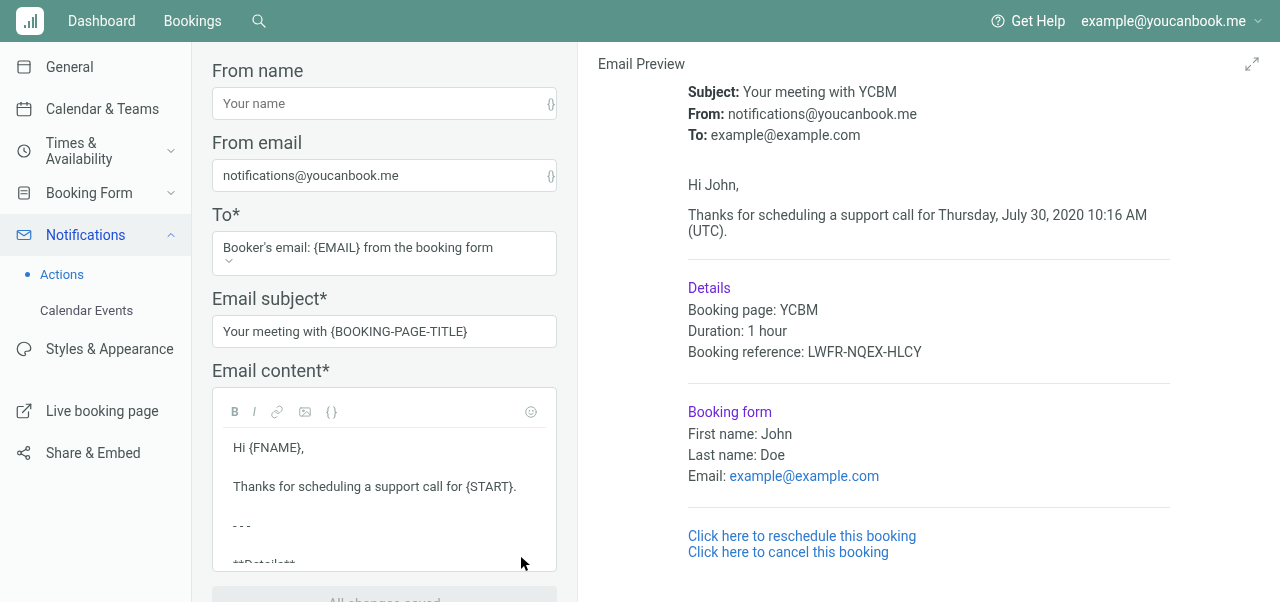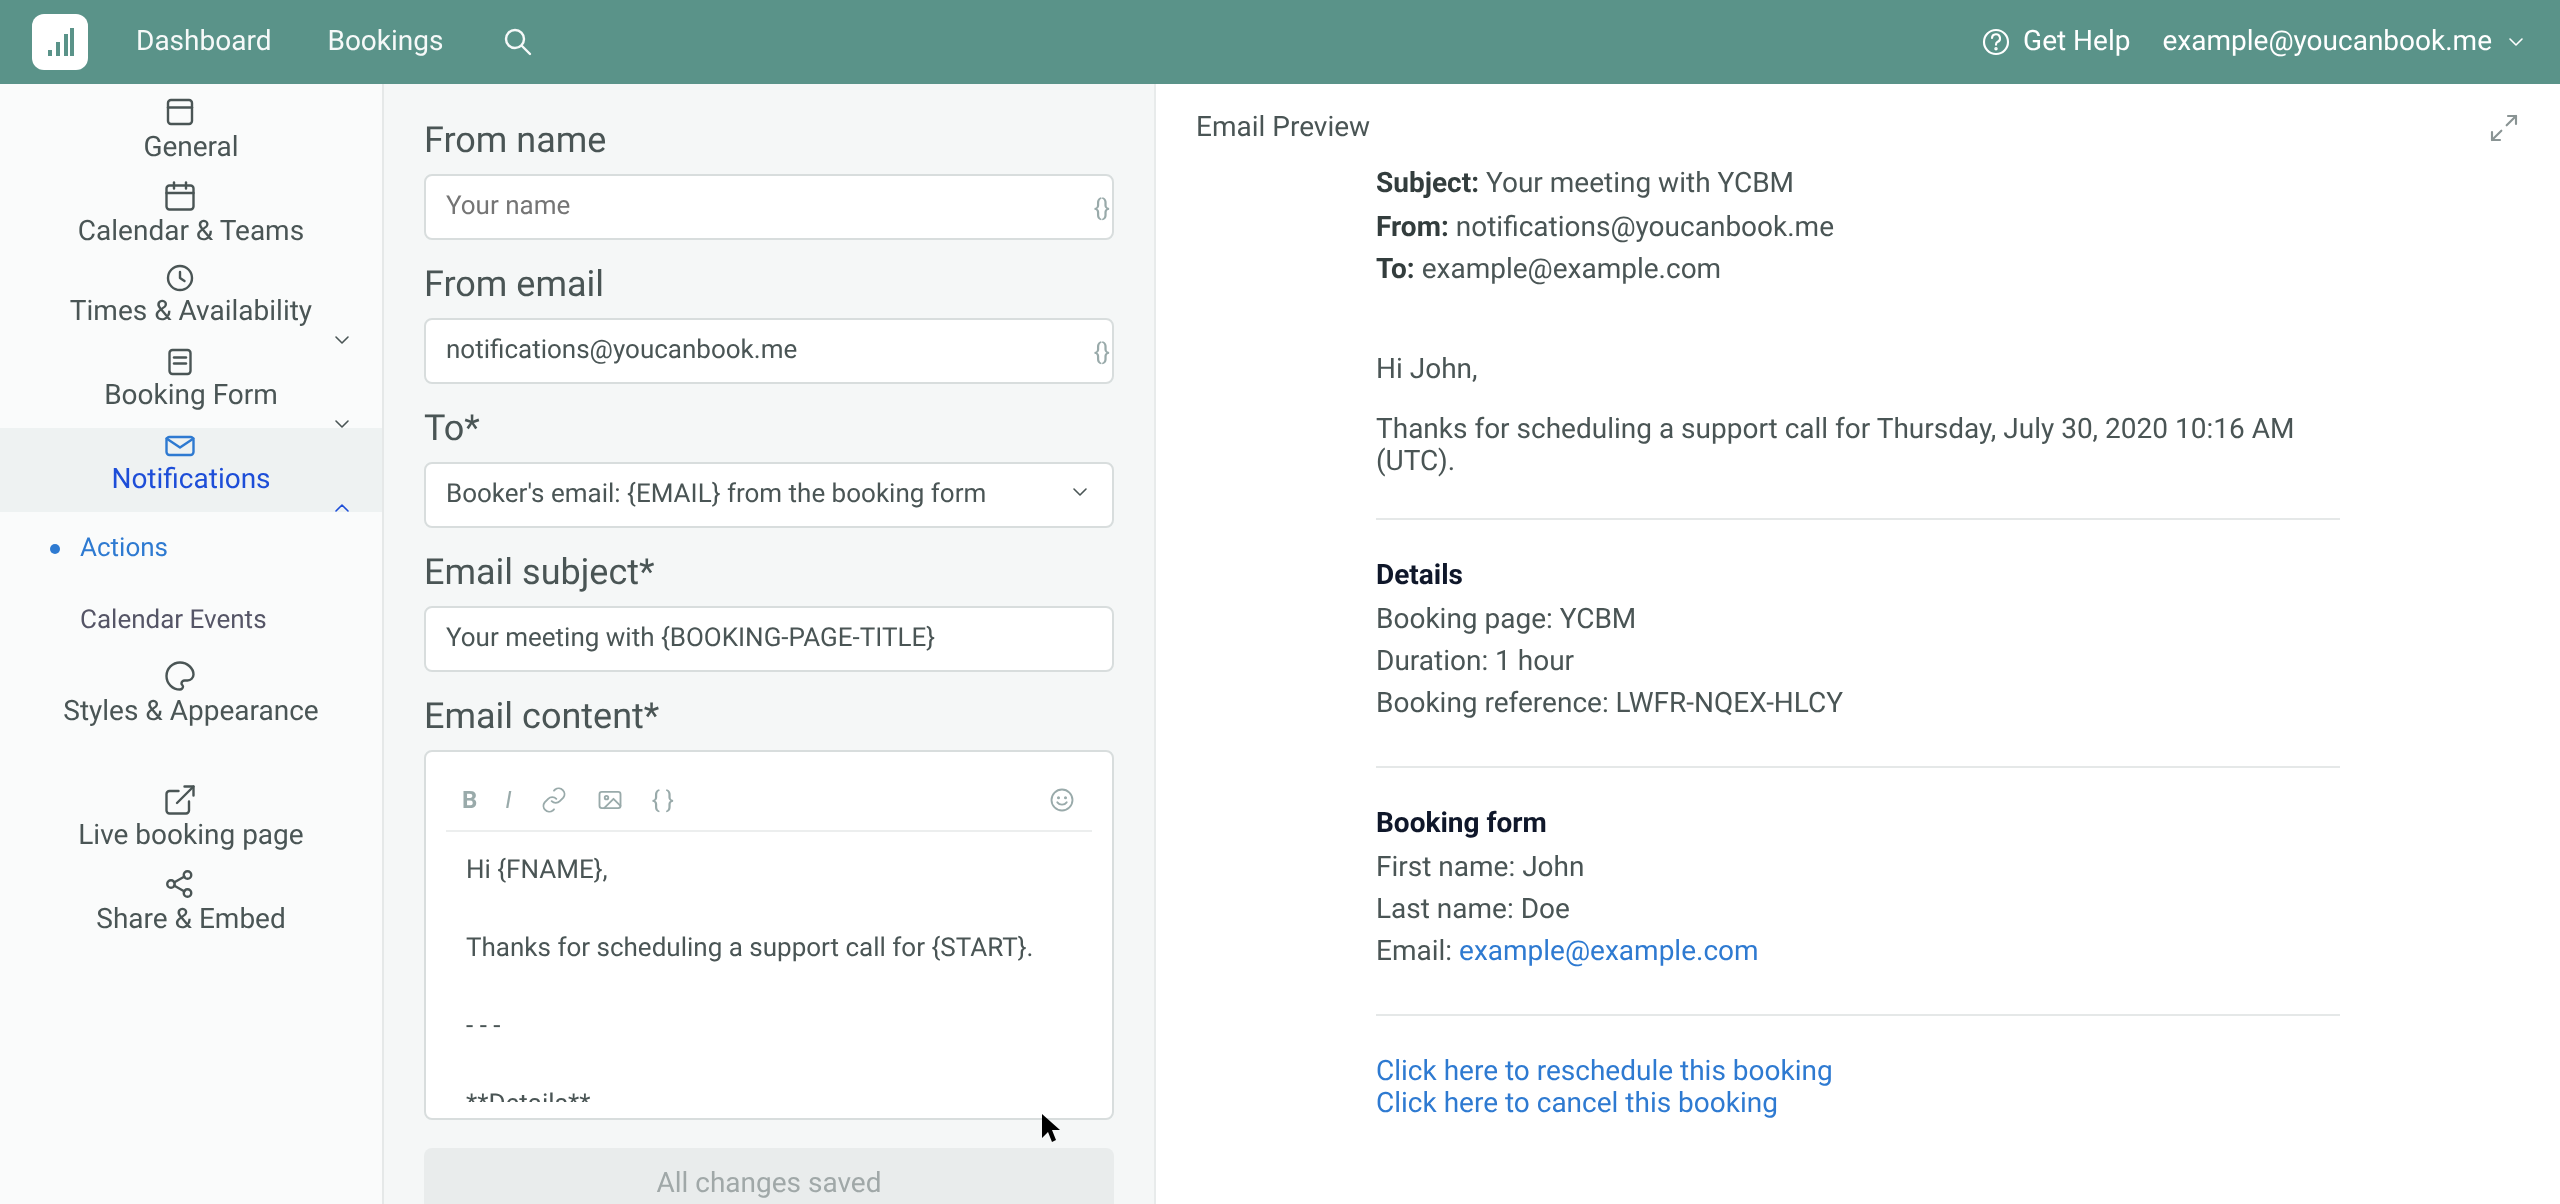--- a/index.html
+++ b/index.html
@@ -12,53 +12,53 @@
 .header-search { margin-right: auto; cursor: pointer; opacity: .95; }
 .header-right { display: flex; align-items: center; gap: 16px; font-size: 14px; }
 .help { display: flex; align-items: center; gap: 6px; cursor: pointer; }
 .user { display: flex; align-items: center; gap: 6px; cursor: pointer; }
 
 
 .main { display: flex; height: 560px; }
 
 
 .sidebar { width: 192px; background: #fafbfb; border-right: 1px solid #e5e8e8; padding-top: 4px; }
-.side-item { display: flex; align-items: center; height: 42px; padding: 0 14px; cursor: pointer; color: #4a5555; font-size: 14px; flex-direction: column; }
+.side-item { display: flex; align-items: center; height: 42px; padding: 0 14px; cursor: pointer; color: #4a5555; font-size: 14px; }
 .side-item .icon { width: 20px; height: 20px; margin-right: 12px; display: flex; align-items: center; justify-content: center; }
 .side-item.expandable .chev { margin-left: auto; }
 .side-item.active { background: #eef2f2; color: #1d4ed8; }
 .side-sub { height: 36px; display: flex; align-items: center; padding-left: 40px; font-size: 13px; color: #556; cursor: pointer; }
 .side-sub.current { color: #2e7ad1; }
 .side-sub.current::before { content: ""; width: 5px; height: 5px; background: #2e7ad1; border-radius: 50%; margin-right: 10px; margin-left: -15px; }
 .side-sep { height: 20px; }
 
 
 .form-col { width: 385px; padding: 18px 4px 0 20px; position: relative; }
 .field { margin-bottom: 12px; }
 .field label { display: block; font-size: 18px; color: #4a5555; margin-bottom: 6px; }
 .field .control { position: relative; }
 .field input, .field .select, .field .editor-shell { width: 345px; border: 1px solid #d8dddd; border-radius: 4px; background: #fff; font-size: 13px; color: #4a5555; padding: 8px 10px; }
 .field .with-token { padding-right: 30px; }
 .token-btn { position: absolute; right: 18px; top: 50%; transform: translateY(-50%); cursor: pointer; color: #9aa; font-size: 12px; }
-.select { display: flex; align-items: flex-start; justify-content: space-between; cursor: pointer; }
+.select { display: flex; align-items: flex-start; justify-content: space-between; cursor: pointer; flex-direction: column; }
 .editor-shell { padding: 0; height: 185px; display: flex; flex-direction: column; overflow: hidden; }
 .editor-toolbar { height: 32px; border-bottom: 1px solid #eceeee; display: flex; align-items: center; padding: 0 8px; gap: 14px; color: #9aa; font-size: 12px; }
 .editor-toolbar .spacer { flex: 1; }
 .editor-body { flex: 1; padding: 10px; font-size: 13px; color: #4a5555; line-height: 1.5; overflow: hidden; white-space: pre-wrap; }
 .save-btn { width: 345px; margin-top: 14px; height: 36px; border-radius: 4px; background: #e9ecec; color: #a0a8a8; font-size: 14px; display: flex; align-items: center; justify-content: center; cursor: default; }
 
 
 .preview-col { flex: 1; background: #fff; border-left: 1px solid #e8ebeb; margin: 0; }
 .preview-head { display: flex; align-items: center; justify-content: space-between; padding: 14px 20px 10px 20px; font-size: 14px; color: #4a5555; }
 .expand { cursor: pointer; color: #8a9494; }
 .preview-body { padding: 0 110px 20px 110px; font-size: 14px; color: #4a5555; }
 .pv-meta { margin-bottom: 30px; line-height: 1.55; }
 .pv-meta b { color: #333d3d; }
 .pv-section { margin: 18px 0; }
-.pv-section h4 { font-size: 14px; color: #0f172a; margin-bottom: 4px; font-weight: 700; }
+.pv-section h4 { font-size: 14px; color: #6d28d9; margin-bottom: 4px; font-weight: 400; }
 .pv-section p { line-height: 1.5; }
 .pv-hr { border: none; border-top: 1px solid #e5e8e8; margin: 20px 0; }
 .pv-link { color: #2e7ad1; text-decoration: none; cursor: pointer; }
 
 svg { display: block; }
 .ico { stroke: currentColor; stroke-width: 1.6; fill: none; stroke-linecap: round; stroke-linejoin: round; }
 
 .cursor { position: absolute; width: 12px; height: 16px; pointer-events: none; }
 </style>
 </head>

